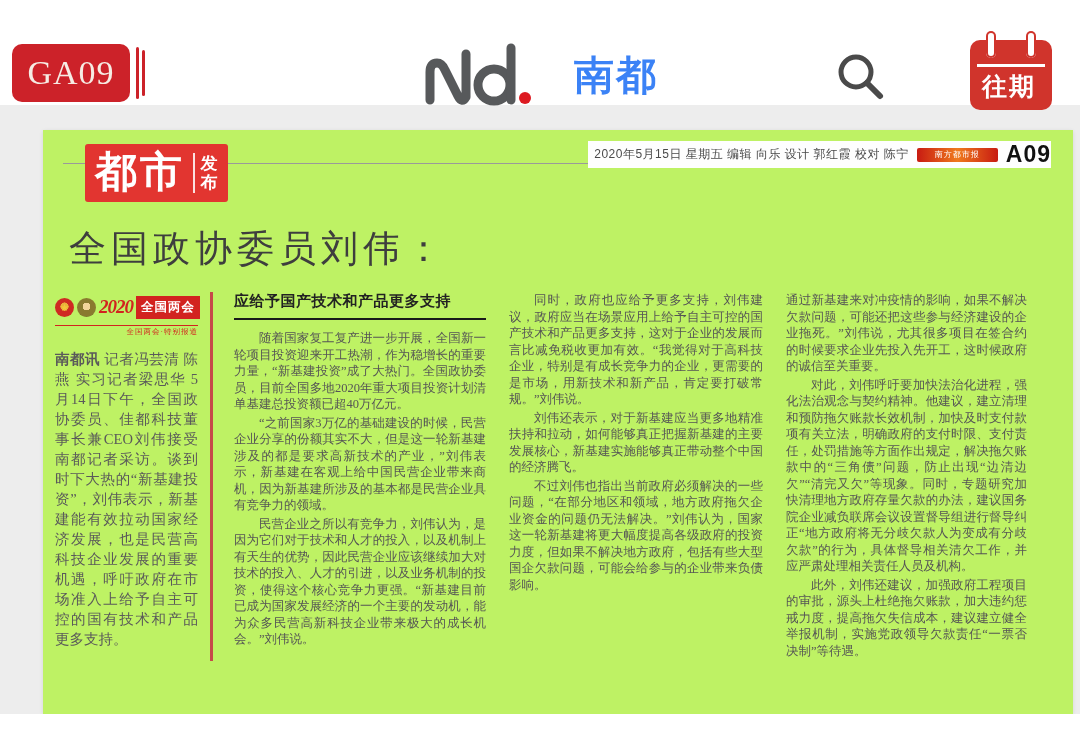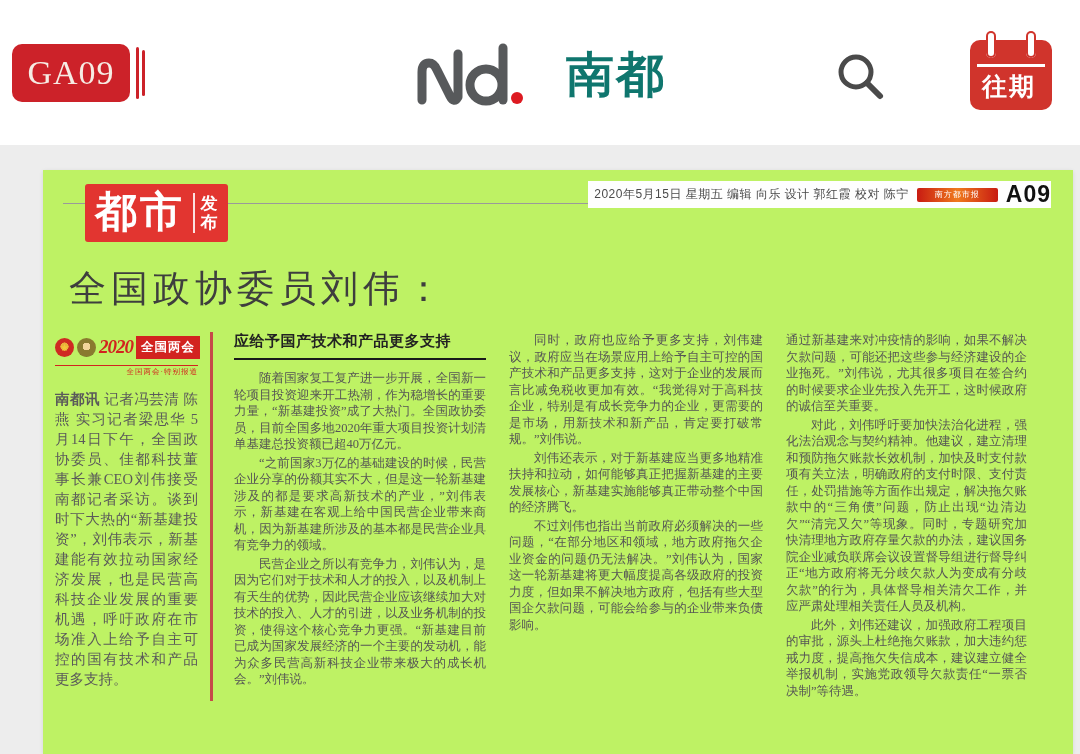--- a/index.html
+++ b/index.html
@@ -1,30 +1,30 @@
 <!DOCTYPE html>
 <html><head>
 <meta charset="utf-8">
 <style>
   * { margin:0; padding:0; box-sizing:border-box; }
   html,body { width:1080px; height:754px; overflow:hidden; background:#fff;
               font-family:"Liberation Sans", sans-serif; }
 
   
-  .topbar { position:relative; height:145px; background:#fff; }
+  .topbar { position:relative; height:105px; background:#fff; }
   .ga-badge { position:absolute; left:12px; top:44px; width:118px; height:58px;
               background:#cc2229; color:#f6ece4; border-radius:10px;
               display:flex; align-items:center; justify-content:center;
               font-family:"Liberation Serif", serif; font-size:34px; letter-spacing:1px; }
   .ga-page-line { position:absolute; top:47px; width:3px; height:52px; background:#cc2229; border-radius:2px; }
   .ga-line1 { left:136px; } .ga-line2 { left:142px; height:46px; top:50px; }
 
   .logo-wrap { position:absolute; left:0; right:0; top:36px; height:78px;
                display:flex; align-items:center; justify-content:center; gap:6px; }
-  .logo-cn { color:#0f766e; font-size:48px; font-weight:700; letter-spacing:2px; line-height:1;margin-left:28px; }
+  .logo-cn { color:#3b82f6; font-size:40px; font-weight:700; letter-spacing:2px; line-height:1;margin-left:28px; }
 
   .search-btn { position:absolute; right:192px; top:50px; width:54px; height:54px; }
   .cal { position:absolute; right:28px; top:40px; width:82px; height:70px;
          background:#d0342c; border-radius:10px; }
   .cal-ring { position:absolute; top:-9px; width:10px; height:27px; background:#fff;
               border-radius:6px; box-shadow:0 0 0 2px #d0342c inset; }
   .cal-ring.r1 { left:16px; } .cal-ring.r2 { right:16px; }
   .cal-line { position:absolute; top:24px; left:7px; right:7px; height:3px; background:#fff; }
   .cal-text { position:absolute; left:0; right:4px; bottom:7px; text-align:center;
               color:#fff; font-size:25px; font-weight:700; letter-spacing:2px; }

